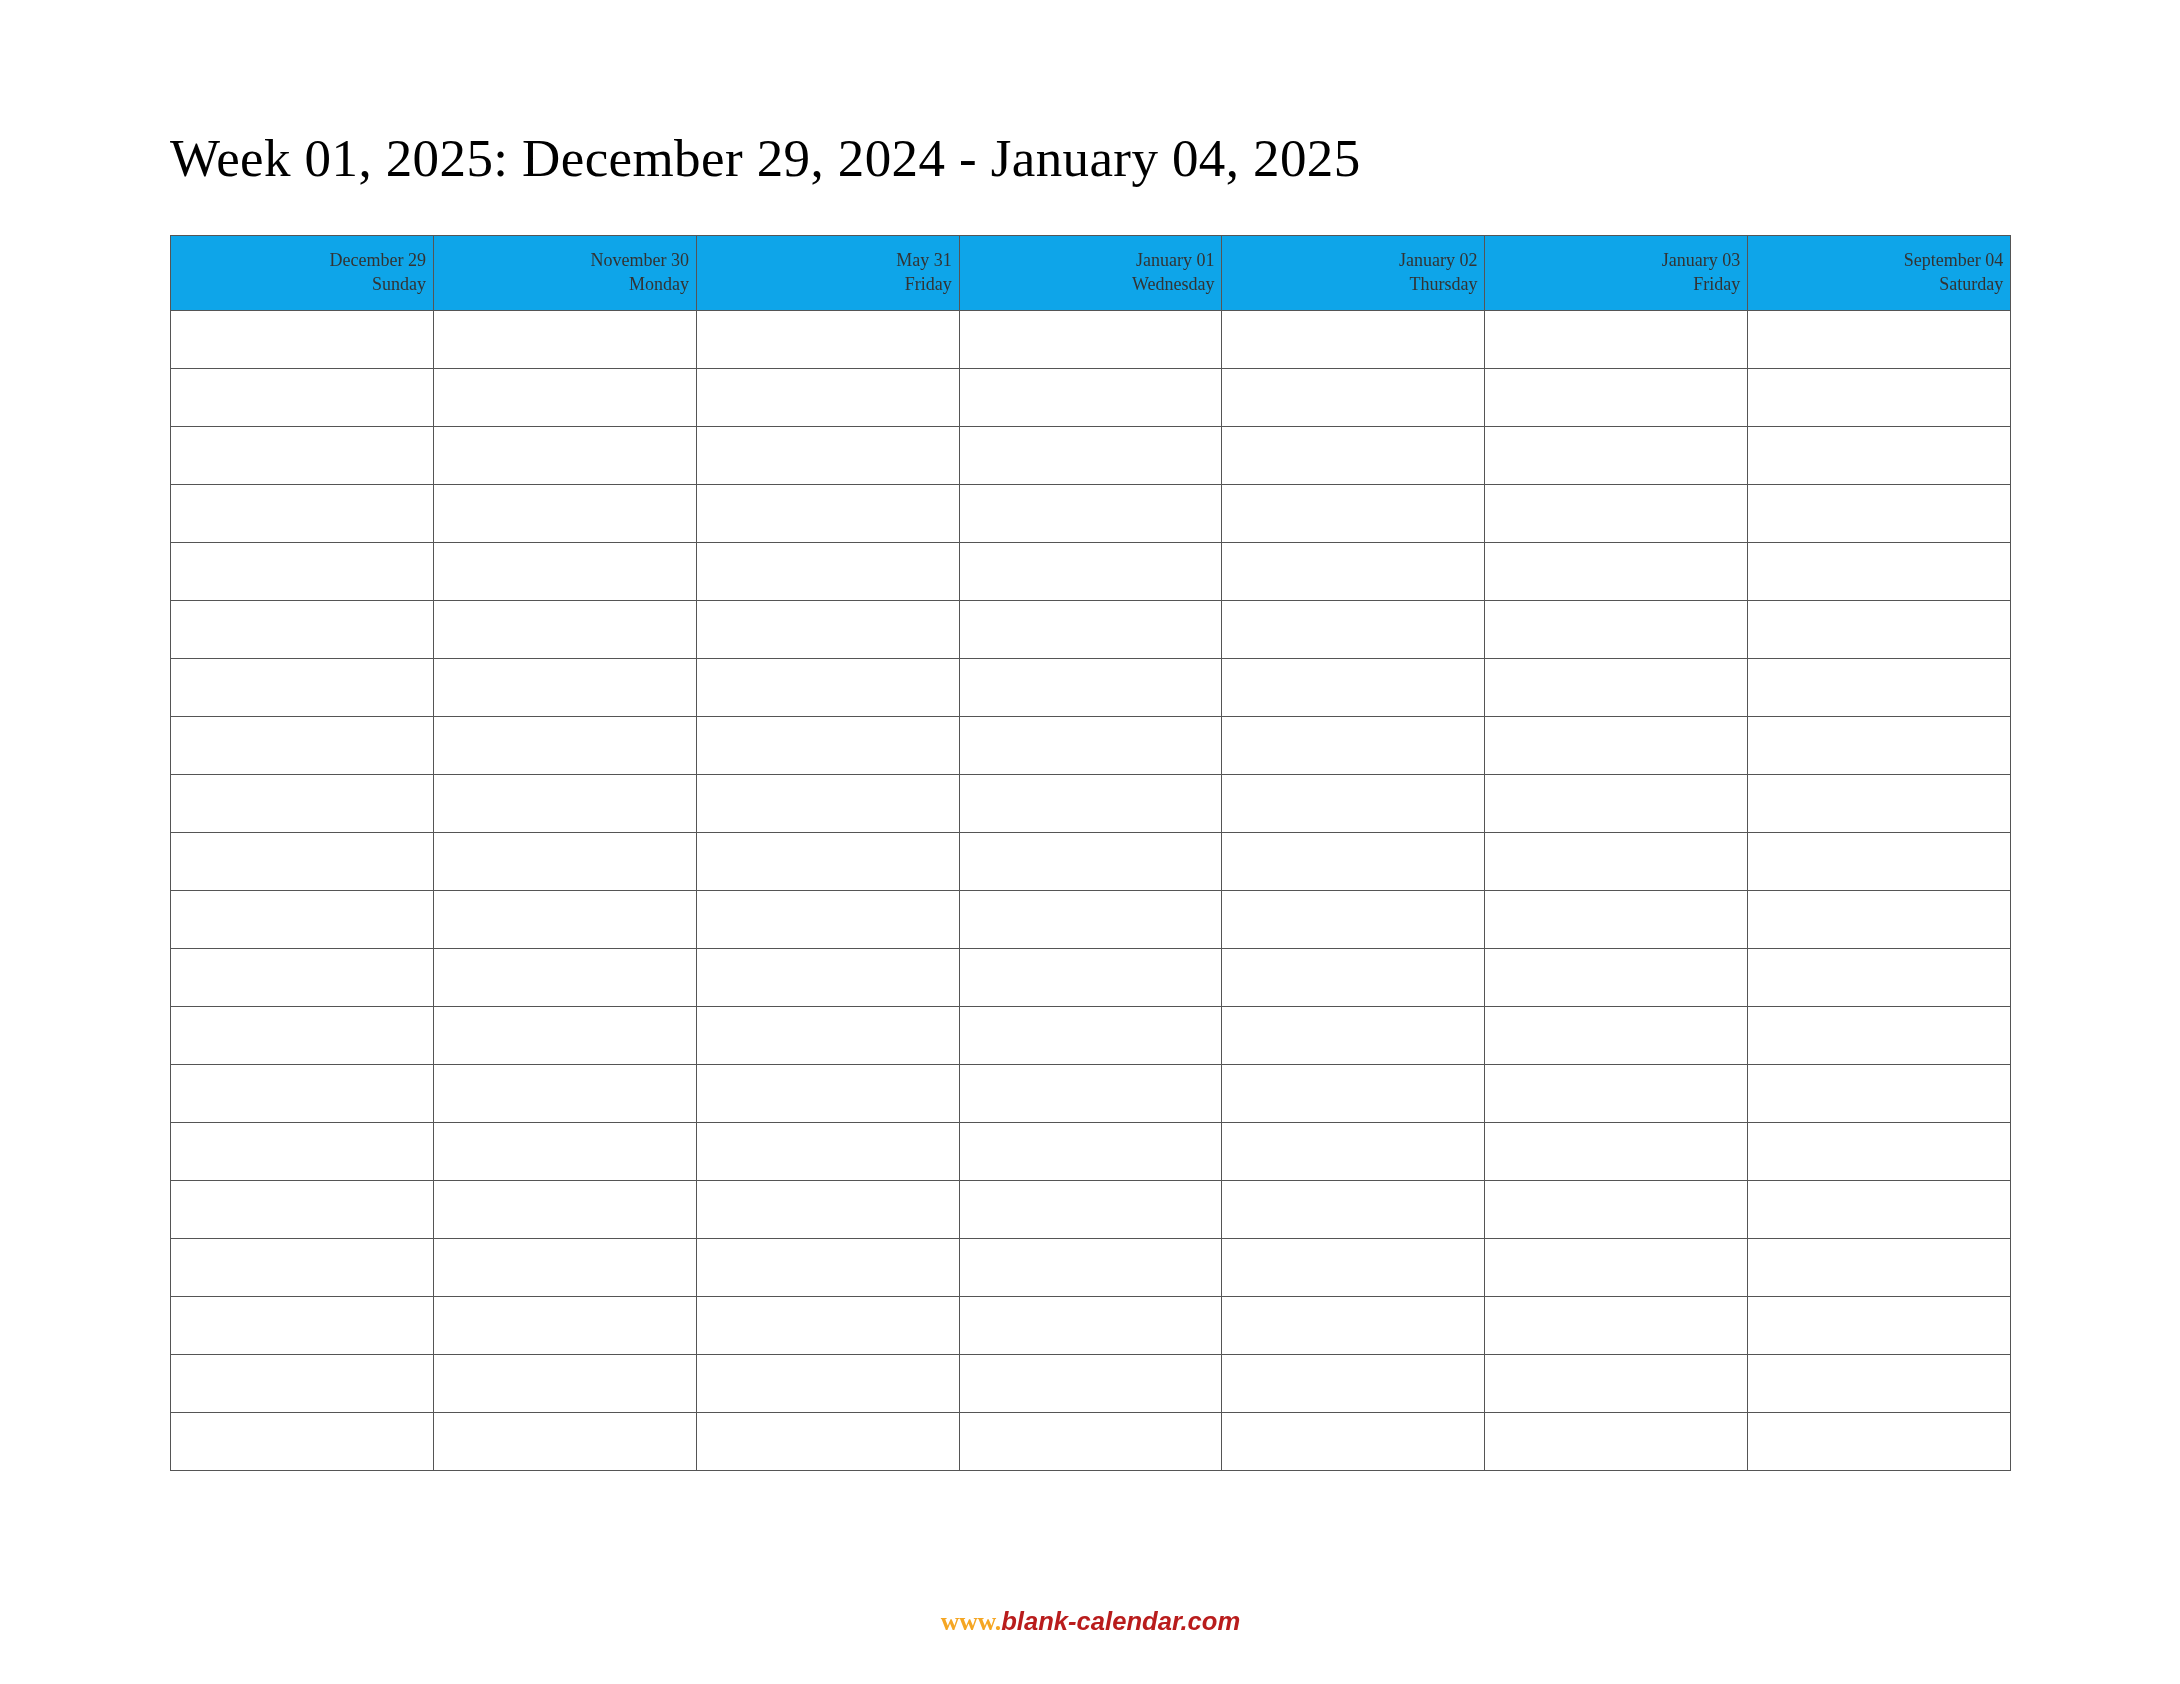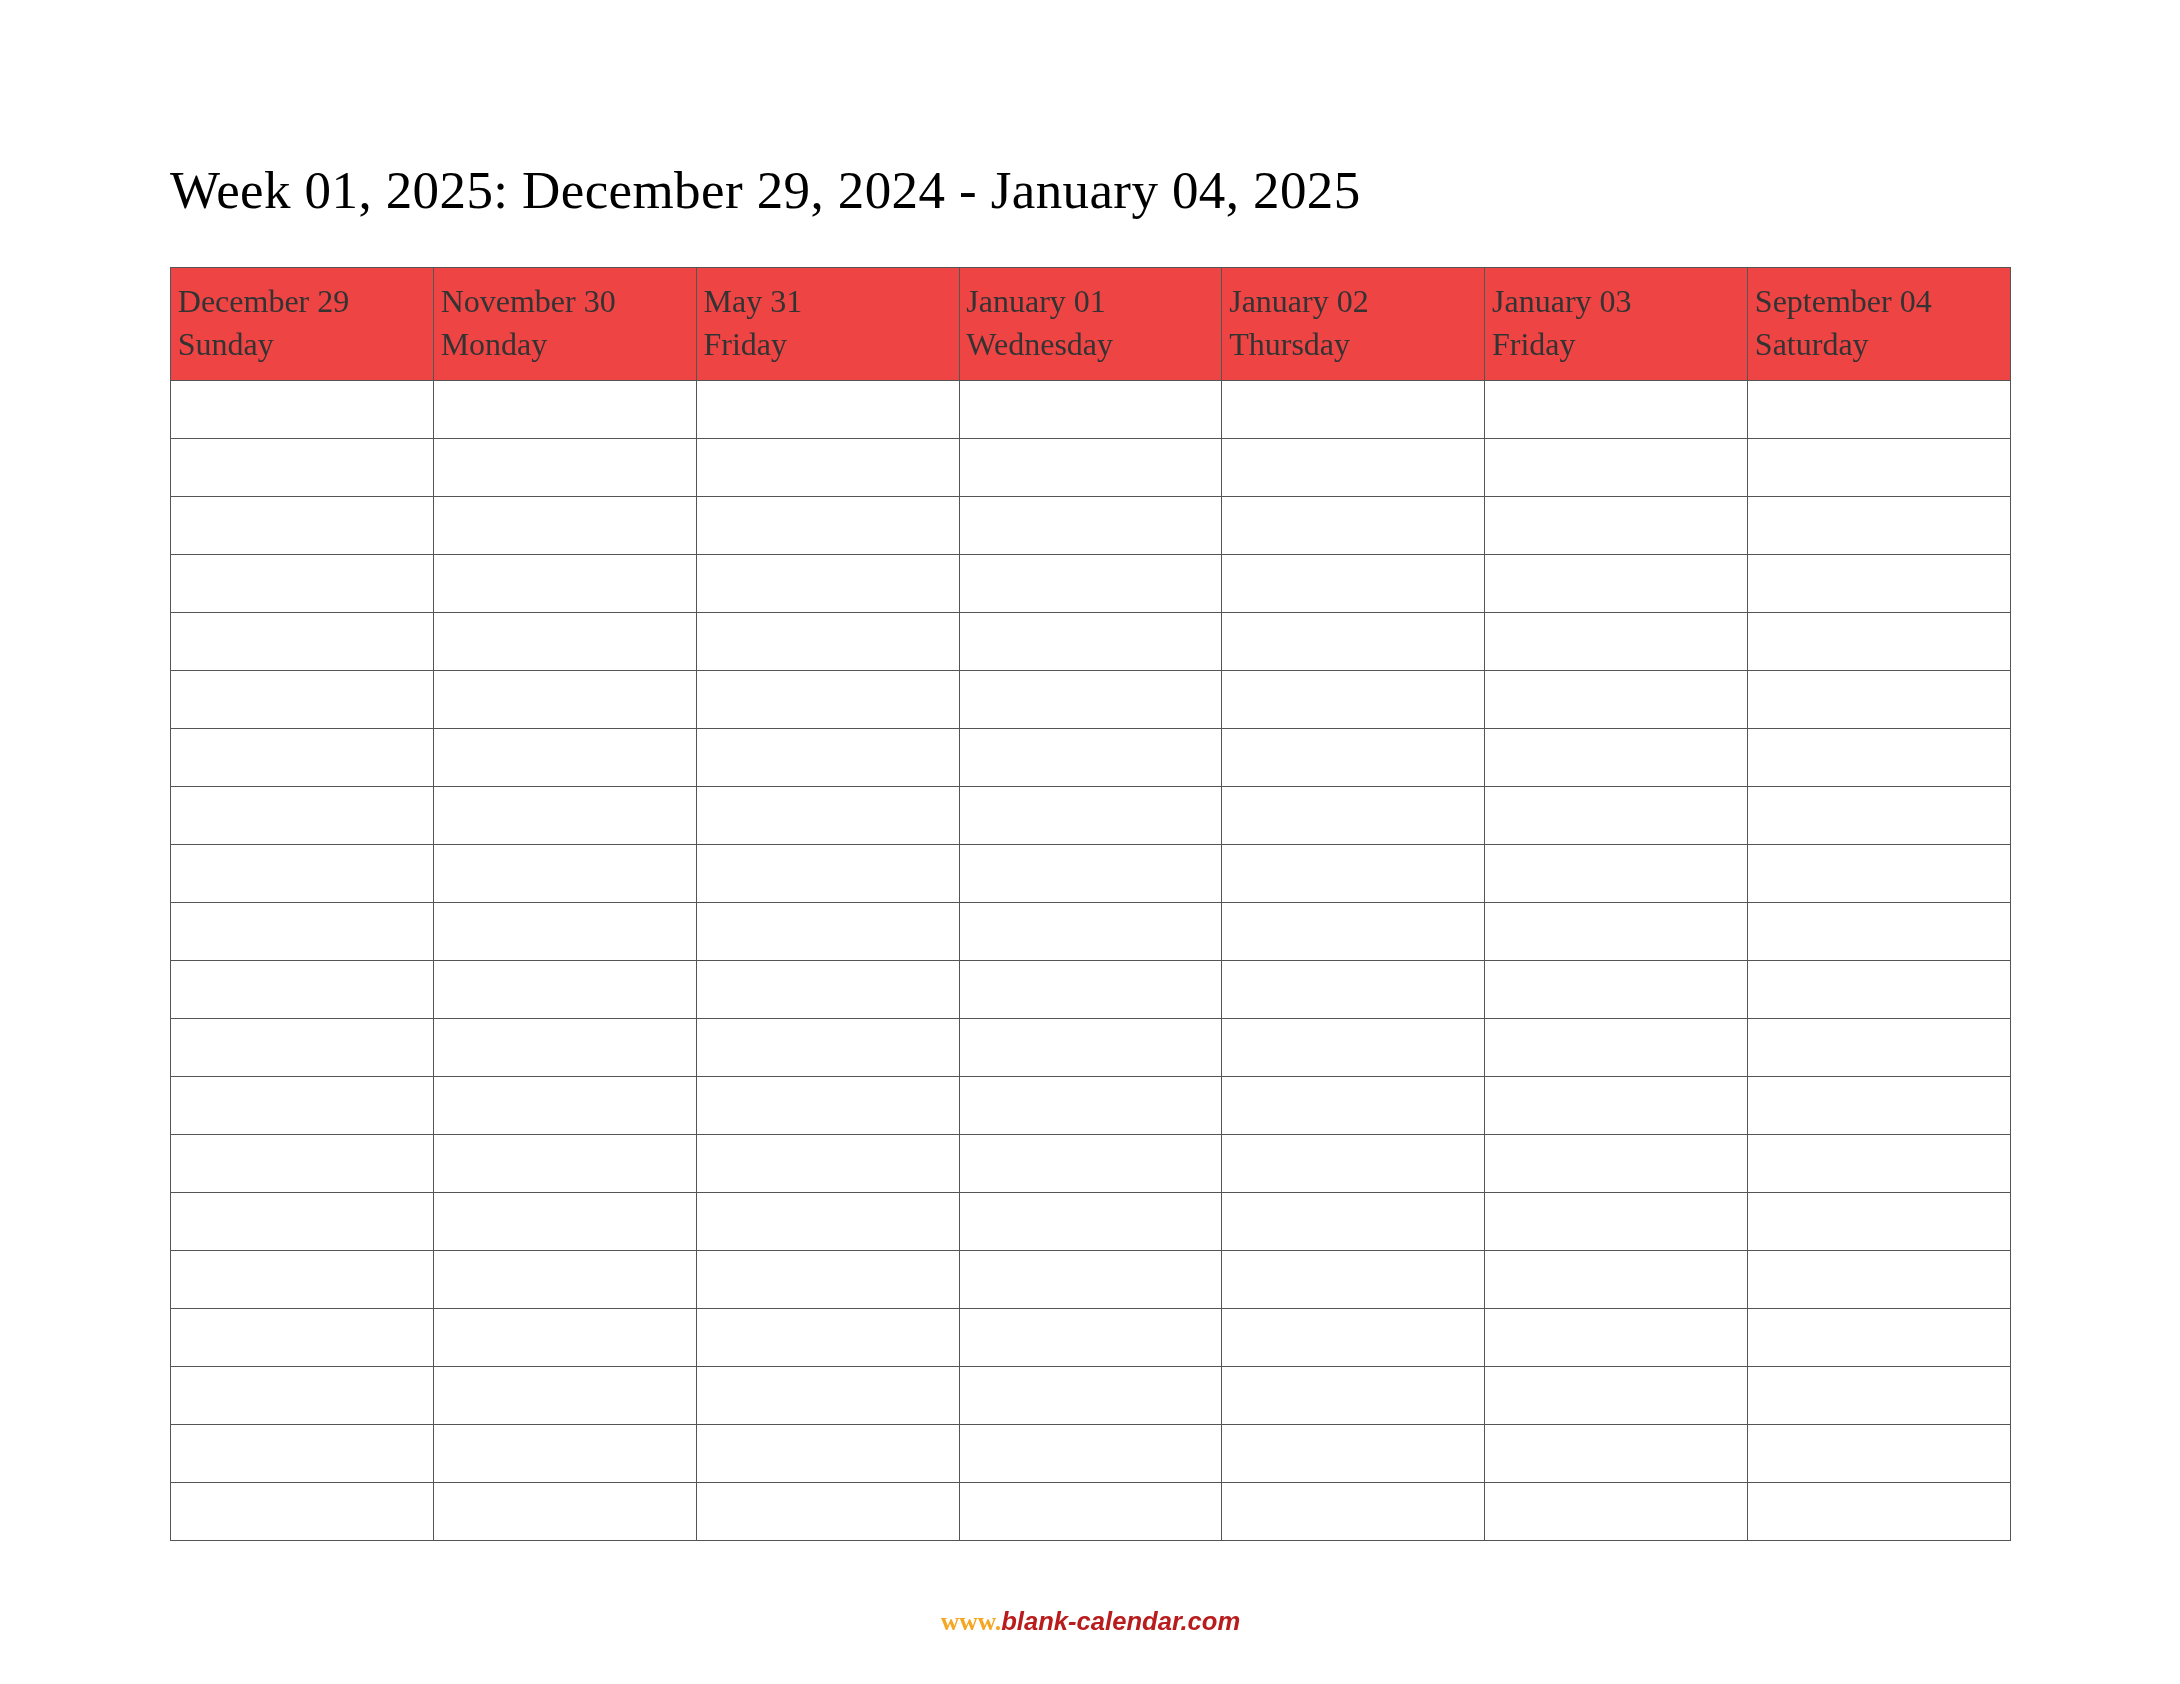--- a/index.html
+++ b/index.html
@@ -14,34 +14,33 @@
       font-family: "Times New Roman", Times, serif;
       padding: 128px 170px 51px 170px;
       position: relative;
     }
     .page-title {
       font-size: 53px;
       font-weight: 400;
       color: #000000;
       margin-bottom: 47px;
       letter-spacing: 0.4px;
-      margin-top: 32px;
     }
     table.calendar {
       width: 100%;
       border-collapse: collapse;
       table-layout: fixed;
     }
     table.calendar th {
-      background: #ef4444;
+      background: #0ea5e9;
       border: 0.9px solid #555555;
-      font-size: 32px;
+      font-size: 18px;
       font-weight: 400;
       color: #333333;
-      text-align: left;
+      text-align: right;
       padding: 12px 6.8px 13.6px 6.8px;
       line-height: 1.35;
     }
     table.calendar th .date-line {
       display: block;
     }
     table.calendar td {
       border: 0.9px solid #555555;
       height: 58px;
       padding: 3.4px 6.8px;

